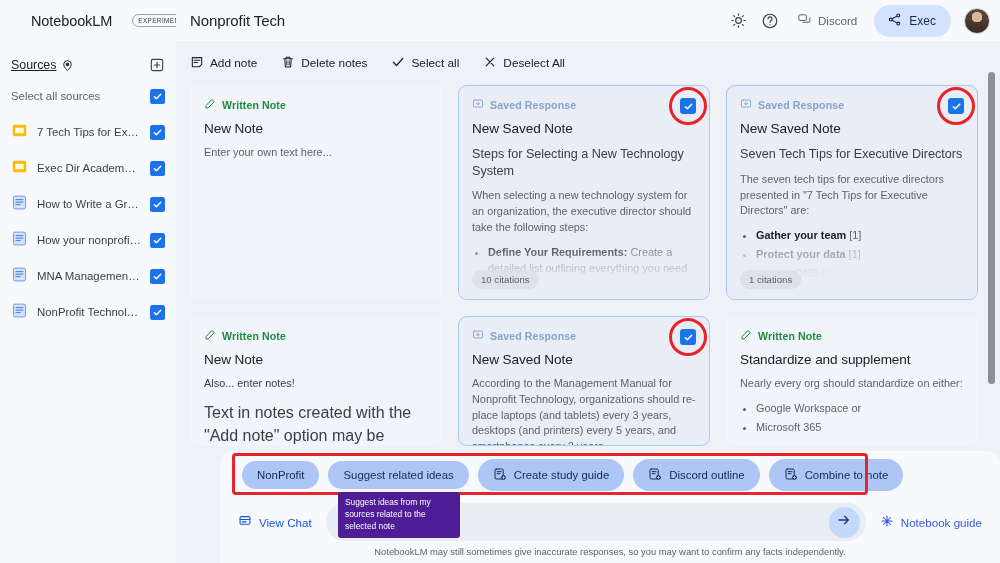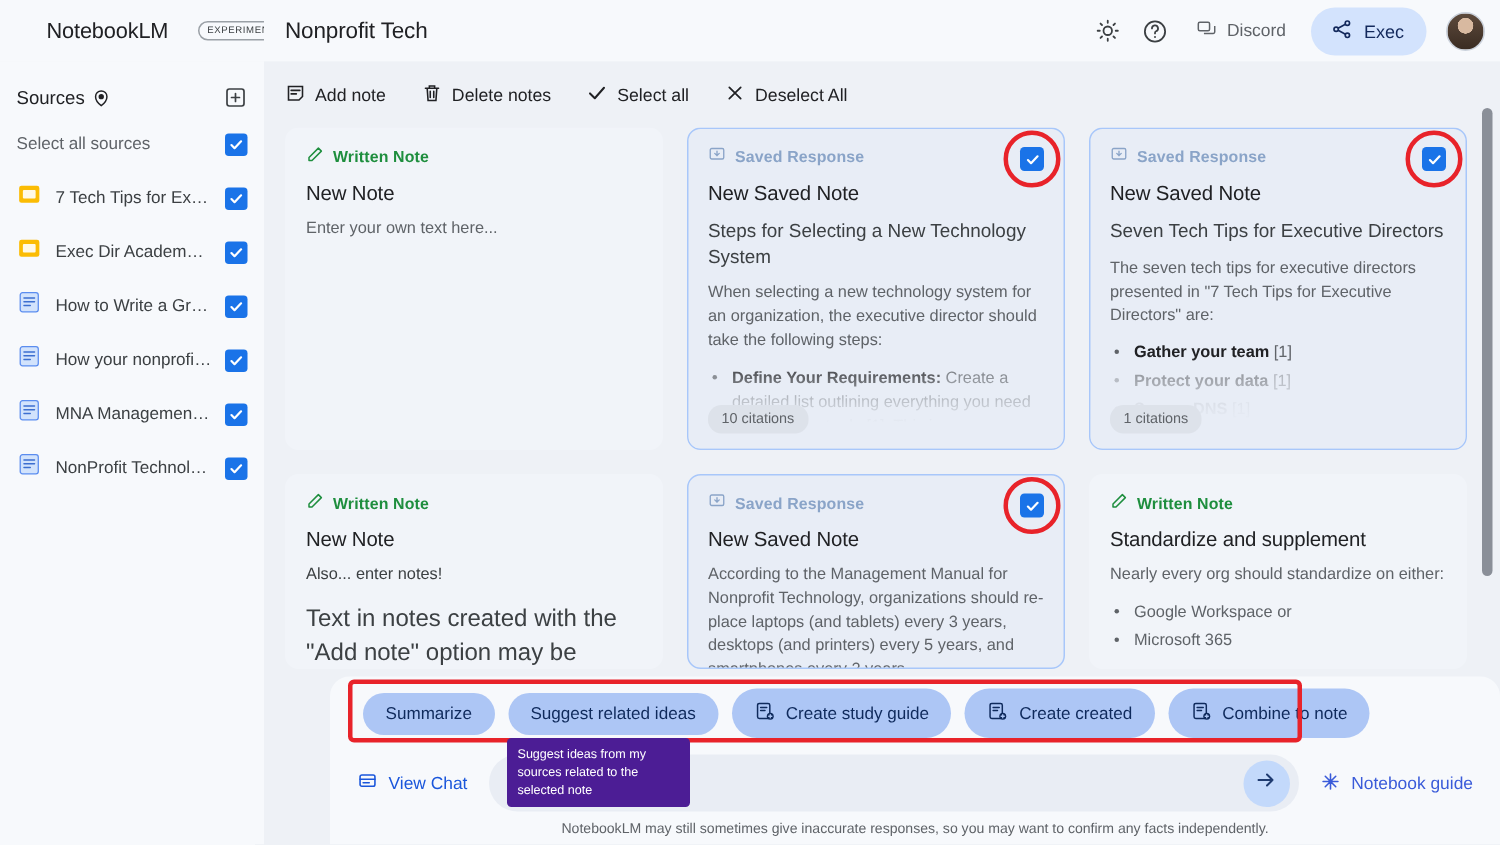--- a/index.html
+++ b/index.html
@@ -54,21 +54,21 @@
   }
 
   
   .sidebar {
     position: absolute; top: 41px; left: 0; width: 176px; height: 522px;
     background: #f7f9fc; padding: 11px 0 0 0;
   }
   .src-head {
     display: flex; align-items: center; padding: 0 11px; height: 26px;
   }
-  .src-head .t { font-size: 12.4px; color: #202124; }
+  .src-head .t { font-size: 12.4px; color: #202124; text-decoration: underline; }
   .src-head .pin { margin-left: 5px; display: flex; align-items: center; }
   .src-head .add { margin-left: auto; cursor: pointer; display: flex; }
   .row {
     display: flex; align-items: center; height: 36px; padding: 0 11px; gap: 9px;
     cursor: pointer;
   }
   .row .lbl { font-size: 11.4px; color: #3c4043; flex: 1;
     white-space: nowrap; overflow: hidden; text-overflow: ellipsis; }
   .row .lbl.muted { color: #5f6368; }
   .cbx {
@@ -491,42 +491,42 @@
     </div>
 
     <div class="scrollbar">
       <div class="thumb"></div>
     </div>
   </div>
 
   <div class="chatpanel">
     <div class="chips" id="chips">
         <div class="chip">
-          <span>Summarize</span>
+          <span>NonProfit</span>
         </div>
         <div class="chip">
           <span>Suggest related ideas</span>
         </div>
         <div class="chip">
           <span><svg width="14" height="14" viewBox="0 0 24 24" fill="none" stroke="#0f2a5c" stroke-width="1.7" stroke-linecap="round">
               <rect x="3.5" y="3.5" width="14" height="17" rx="2"></rect>
               <path d="M7 8h7M7 11.5h5"></path>
               <circle cx="18" cy="18" r="4" fill="#0f2a5c" stroke="none"></circle>
               <path d="M18 16.2v3.6M16.2 18h3.6" stroke="#adc6f5" stroke-width="1.5"></path>
             </svg></span>
           <span>Create study guide</span>
         </div>
         <div class="chip">
           <span><svg width="14" height="14" viewBox="0 0 24 24" fill="none" stroke="#0f2a5c" stroke-width="1.7" stroke-linecap="round">
               <rect x="3.5" y="3.5" width="14" height="17" rx="2"></rect>
               <path d="M7 8h7M7 11.5h5"></path>
               <circle cx="18" cy="18" r="4" fill="#0f2a5c" stroke="none"></circle>
               <path d="M18 16.2v3.6M16.2 18h3.6" stroke="#adc6f5" stroke-width="1.5"></path>
             </svg></span>
-          <span>Create created</span>
+          <span>Discord outline</span>
         </div>
         <div class="chip">
           <span><svg width="14" height="14" viewBox="0 0 24 24" fill="none" stroke="#0f2a5c" stroke-width="1.7" stroke-linecap="round">
               <rect x="3.5" y="3.5" width="14" height="17" rx="2"></rect>
               <path d="M7 8h7M7 11.5h5"></path>
               <circle cx="18" cy="18" r="4" fill="#0f2a5c" stroke="none"></circle>
               <path d="M18 16.2v3.6M16.2 18h3.6" stroke="#adc6f5" stroke-width="1.5"></path>
             </svg></span>
           <span>Combine to note</span>
         </div>

